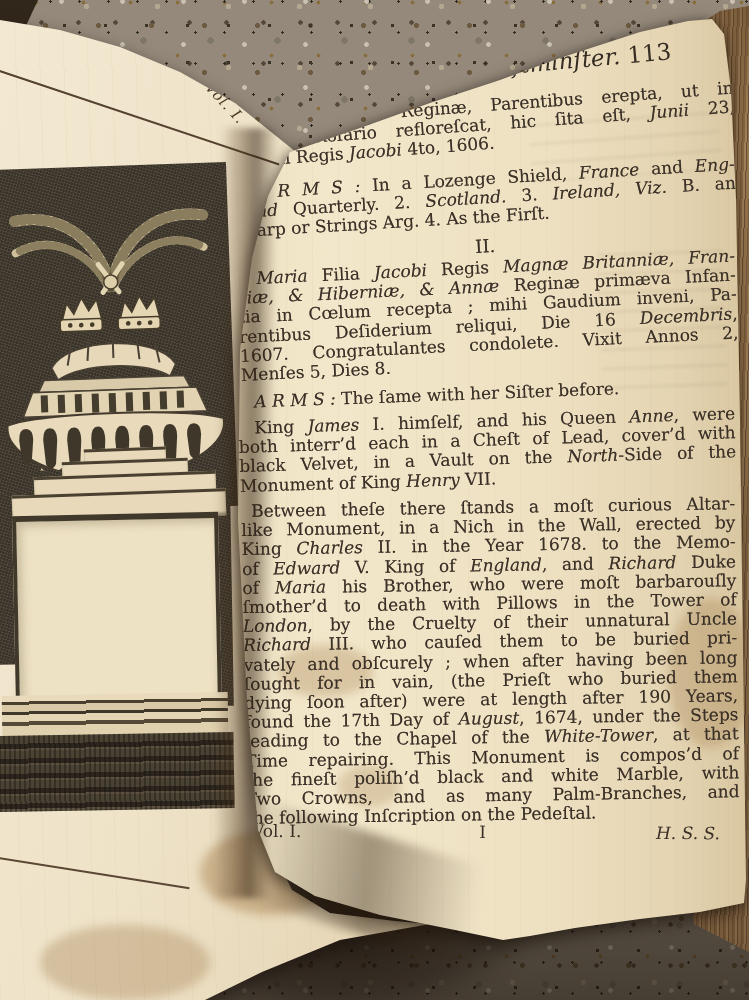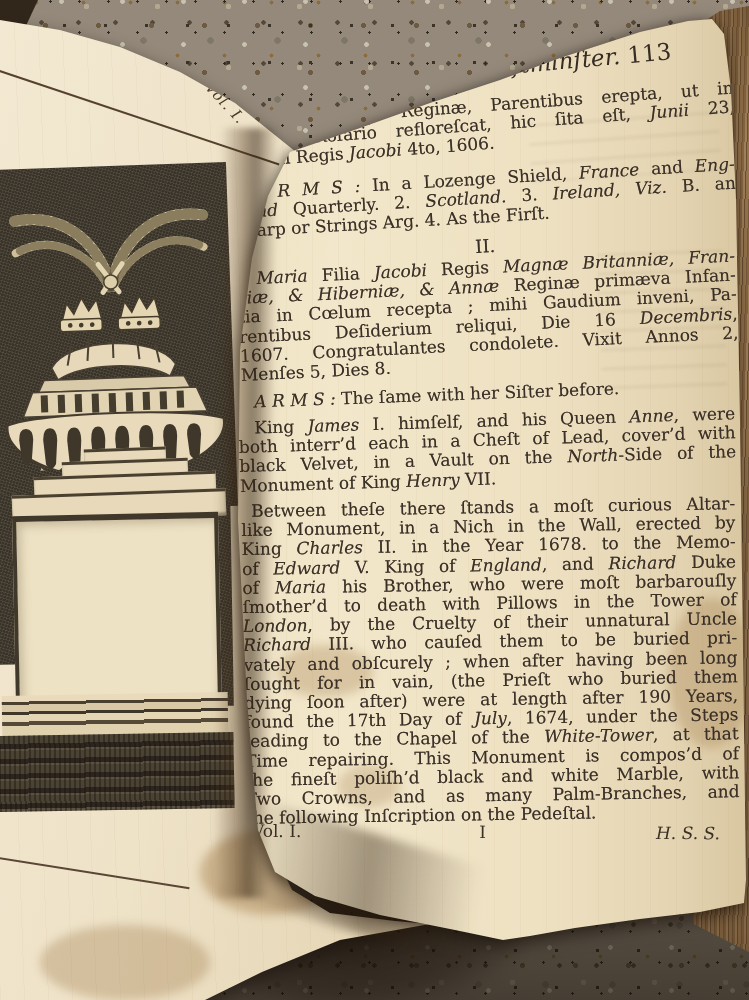--- a/index.html
+++ b/index.html
@@ -272,21 +272,21 @@
             <div class="tl">like Monument, in a Nich in the Wall, erected by</div>
             <div class="tl">King <i>Charles</i> II. in the Year 1678. to the Memo-</div>
             <div class="tl">of <i>Edward</i> V. King of <i>England</i>, and <i>Richard</i> Duke</div>
             <div class="tl">of <i>Maria</i> his Brother, who were moſt barbarouſly</div>
             <div class="tl">ſmother’d to death with Pillows in the Tower of</div>
             <div class="tl"><i>London</i>, by the Cruelty of their unnatural Uncle</div>
             <div class="tl"><i>Richard</i> III. who cauſed them to be buried pri-</div>
             <div class="tl">vately and obſcurely ; when after having been long</div>
             <div class="tl">ſought for in vain, (the Prieſt who buried them</div>
             <div class="tl">dying ſoon after) were at length after 190 Years,</div>
-            <div class="tl">found the 17th Day of <i>July</i>, 1674, under the Steps</div>
+            <div class="tl">found the 17th Day of <i>August</i>, 1674, under the Steps</div>
             <div class="tl">leading to the Chapel of the <i>White-Tower</i>, at that</div>
             <div class="tl">Time repairing. This Monument is compos’d of</div>
             <div class="tl">the fineſt poliſh’d black and white Marble, with</div>
             <div class="tl">Two Crowns, and as many Palm-Branches, and</div>
             <div class="tl last">the following Inſcription on the Pedeſtal.</div>
           </div>
           <div class="page-footer">
           <span>Vol. I.</span>
           <span class="sig">I</span>
           <span><i>H. S. S.</i></span>

